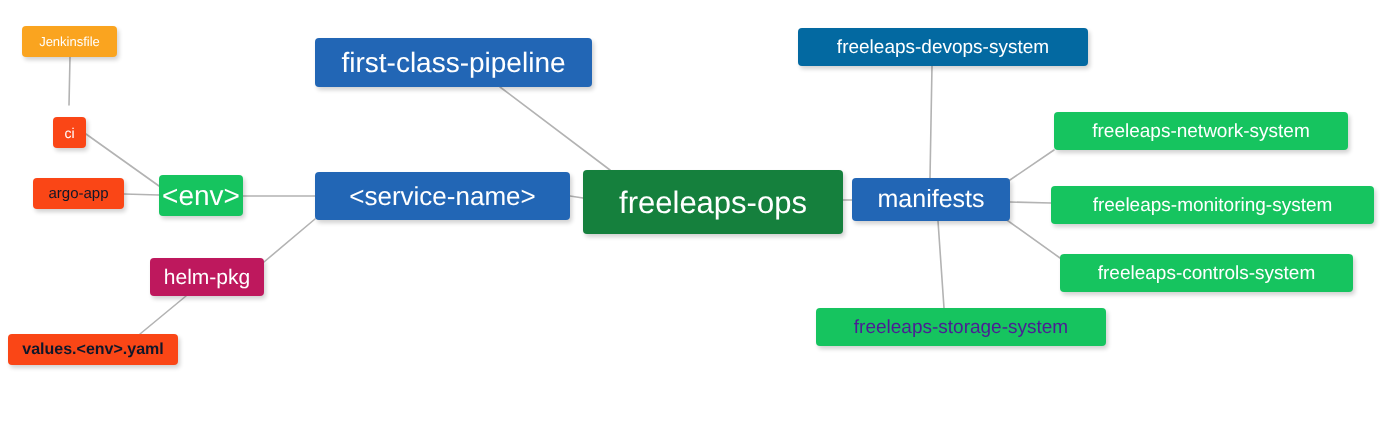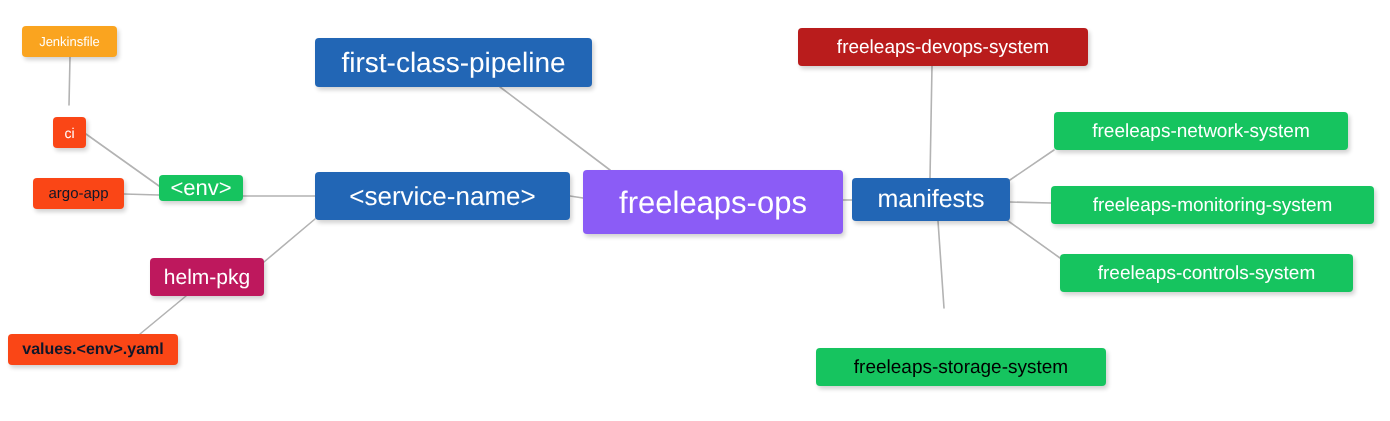--- a/index.html
+++ b/index.html
@@ -69,50 +69,50 @@
   <div id="node-layer">
       <div class="node" style="left: 22px; top: 26px; width: 95px; height: 31px; background: rgb(250, 164, 31); font-size: 13px; color: rgb(255, 255, 255);">
         <span class="node-label">Jenkinsfile</span>
       </div>
       <div class="node" style="left: 53px; top: 105px; width: 33px; height: 31px; background: rgb(250, 70, 22); font-size: 14px; color: rgb(255, 255, 255); margin-top: 12px;">
         <span class="node-label">ci</span>
       </div>
       <div class="node" style="left: 33px; top: 178px; width: 91px; height: 31px; background: rgb(250, 70, 22); font-size: 15px; color: #0f172a;">
         <span class="node-label">argo-app</span>
       </div>
-      <div class="node" style="left: 159px; top: 175px; width: 84px; height: 26px; background: rgb(22, 196, 95); font-size: 22px; color: rgb(255, 255, 255);">
+      <div class="node" style="left: 159px; top: 175px; width: 84px; height: 41px; background: rgb(22, 196, 95); font-size: 28px; color: rgb(255, 255, 255);">
         <span class="node-label">&lt;env&gt;</span>
       </div>
       <div class="node" style="left: 150px; top: 258px; width: 114px; height: 38px; background: #be185d; font-size: 21px; color: rgb(255, 255, 255);">
         <span class="node-label">helm-pkg</span>
       </div>
       <div class="node" style="left: 8px; top: 334px; width: 170px; height: 31px; background: rgb(250, 70, 22); font-size: 16px; color: #0f172a; font-weight: bold;">
         <span class="node-label">values.&lt;env&gt;.yaml</span>
       </div>
       <div class="node" style="left: 315px; top: 38px; width: 277px; height: 49px; background: rgb(34, 102, 181); font-size: 28px; color: rgb(255, 255, 255);">
         <span class="node-label">first-class-pipeline</span>
       </div>
       <div class="node" style="left: 315px; top: 172px; width: 255px; height: 48px; background: rgb(34, 102, 181); font-size: 26px; color: rgb(255, 255, 255);">
         <span class="node-label">&lt;service-name&gt;</span>
       </div>
-      <div class="node" style="left: 583px; top: 170px; width: 260px; height: 64px; background: #8b5cf6; font-size: 31px; color: rgb(255, 255, 255);">
+      <div class="node" style="left: 583px; top: 170px; width: 260px; height: 64px; background: #15803d; font-size: 31px; color: rgb(255, 255, 255);">
         <span class="node-label">freeleaps-ops</span>
       </div>
       <div class="node" style="left: 852px; top: 178px; width: 158px; height: 43px; background: rgb(34, 102, 181); font-size: 25px; color: rgb(255, 255, 255);">
         <span class="node-label">manifests</span>
       </div>
-      <div class="node" style="left: 798px; top: 28px; width: 290px; height: 38px; background: #b91c1c; font-size: 19px; color: rgb(255, 255, 255);">
+      <div class="node" style="left: 798px; top: 28px; width: 290px; height: 38px; background: #0369a1; font-size: 19px; color: rgb(255, 255, 255);">
         <span class="node-label">freeleaps-devops-system</span>
       </div>
       <div class="node" style="left: 1054px; top: 112px; width: 294px; height: 38px; background: rgb(22, 196, 95); font-size: 19px; color: rgb(255, 255, 255);">
         <span class="node-label">freeleaps-network-system</span>
       </div>
       <div class="node" style="left: 1051px; top: 186px; width: 323px; height: 38px; background: rgb(22, 196, 95); font-size: 19px; color: rgb(255, 255, 255);">
         <span class="node-label">freeleaps-monitoring-system</span>
       </div>
       <div class="node" style="left: 1060px; top: 254px; width: 293px; height: 38px; background: rgb(22, 196, 95); font-size: 19px; color: rgb(255, 255, 255);">
         <span class="node-label">freeleaps-controls-system</span>
       </div>
-      <div class="node" style="left: 816px; top: 308px; width: 290px; height: 38px; background: rgb(22, 196, 95); font-size: 19px; color: #000000; margin-top: 40px;">
+      <div class="node" style="left: 816px; top: 308px; width: 290px; height: 38px; background: rgb(22, 196, 95); font-size: 19px; color: #4c1d95;">
         <span class="node-label">freeleaps-storage-system</span>
       </div>
     </div>
 </div>
 
 </body></html>

